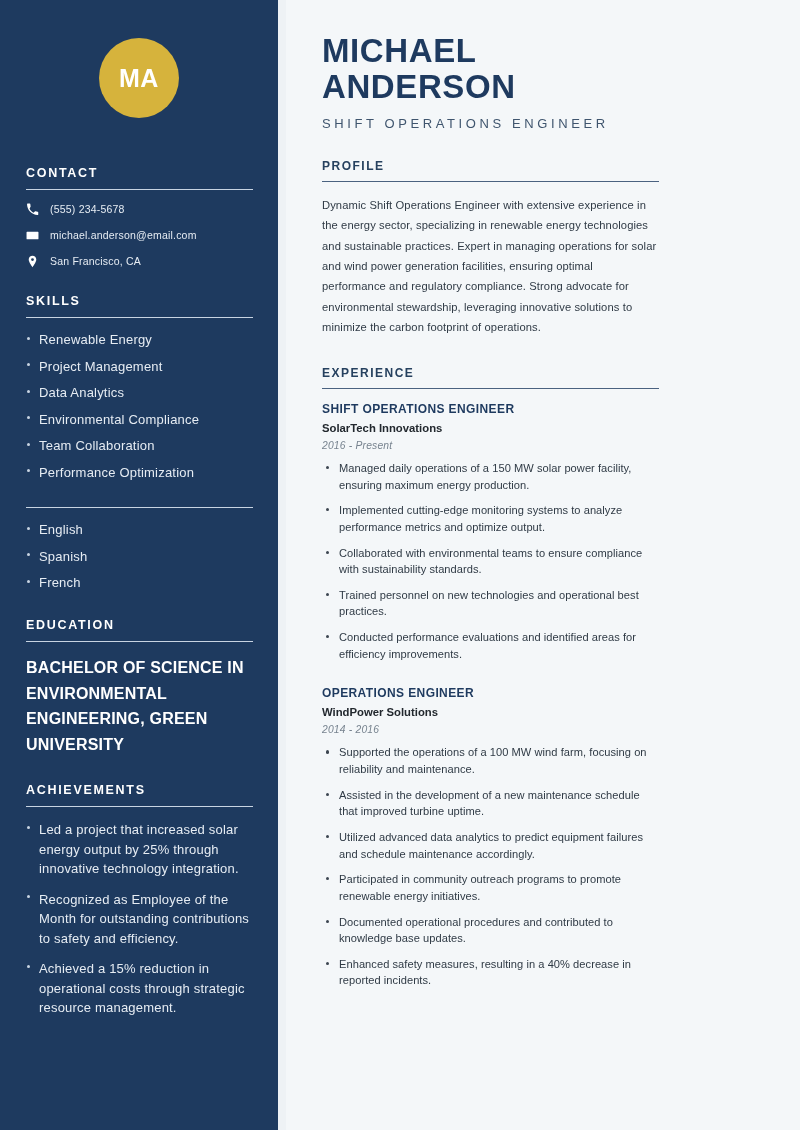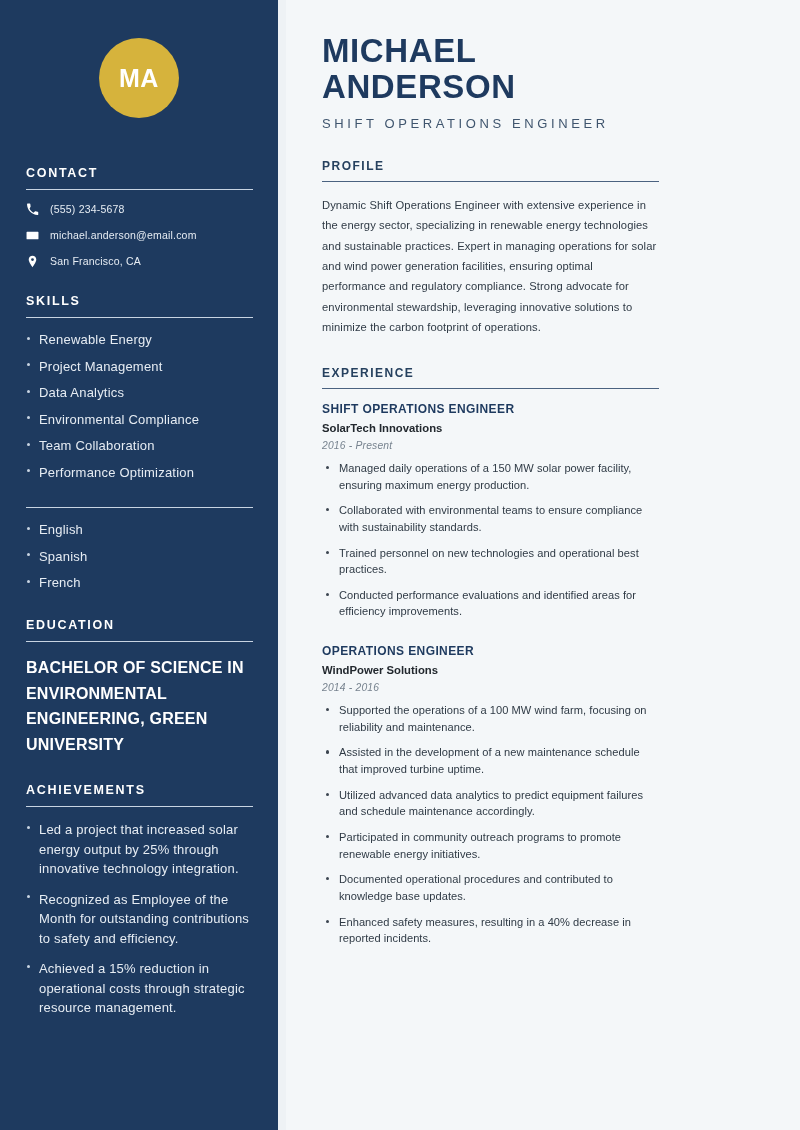--- a/index.html
+++ b/index.html
@@ -331,20 +331,21 @@
     <section class="main-section">
       <div class="main-heading">EXPERIENCE</div>
       <div class="main-rule"></div>
       <div id="jobs-container">
           <div class="job">
             <div class="job-title">SHIFT OPERATIONS ENGINEER</div>
             <div class="job-company">SolarTech Innovations</div>
             <div class="job-date">2016 - Present</div>
             <ul class="job-list">
               <li>Managed daily operations of a 150 MW solar power facility, ensuring maximum energy production.</li>
+              <li>Implemented cutting-edge monitoring systems to analyze performance metrics and optimize output.</li>
               <li>Collaborated with environmental teams to ensure compliance with sustainability standards.</li>
               <li>Trained personnel on new technologies and operational best practices.</li>
               <li>Conducted performance evaluations and identified areas for efficiency improvements.</li>
             </ul>
           </div>
           <div class="exp-spacer"></div>
           <div class="job">
             <div class="job-title">OPERATIONS ENGINEER</div>
             <div class="job-company">WindPower Solutions</div>
             <div class="job-date">2014 - 2016</div>

